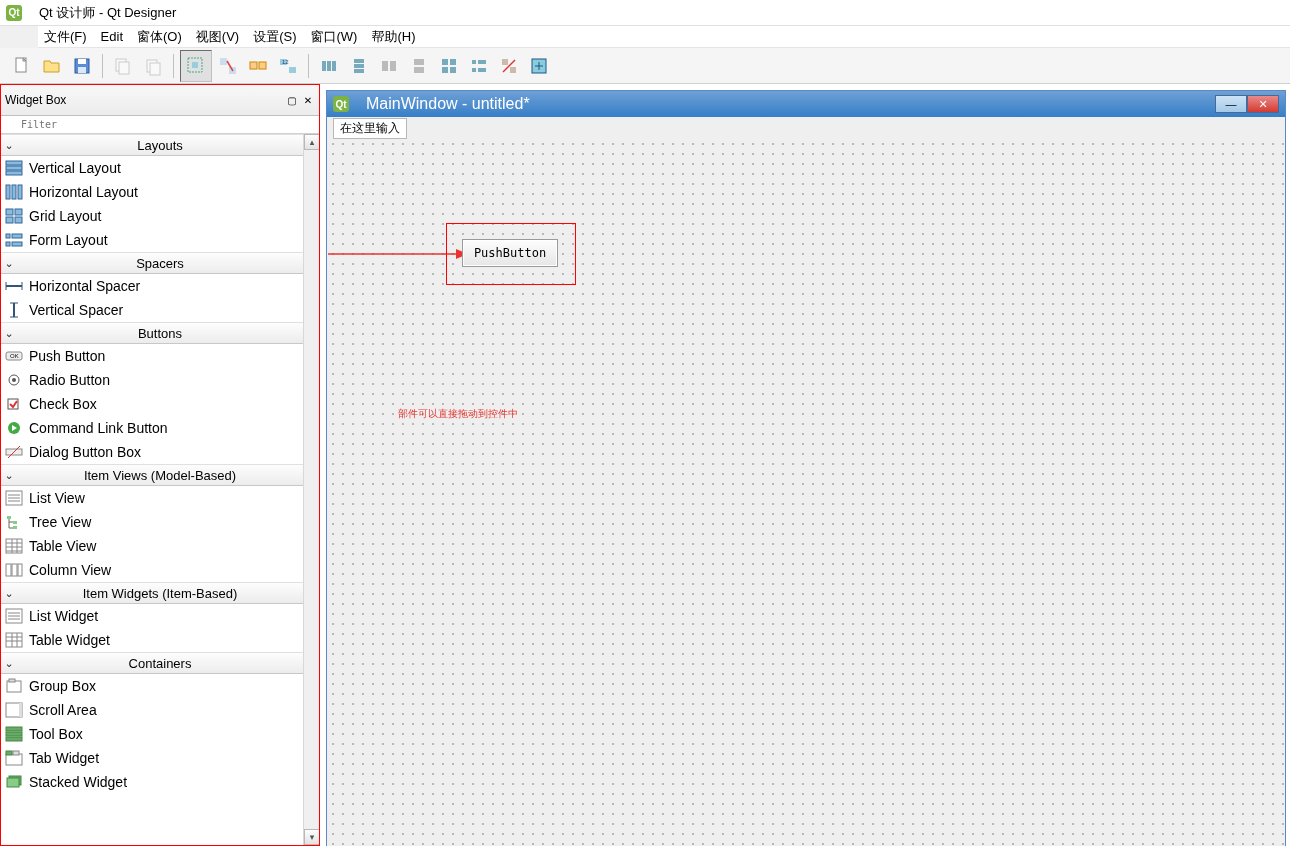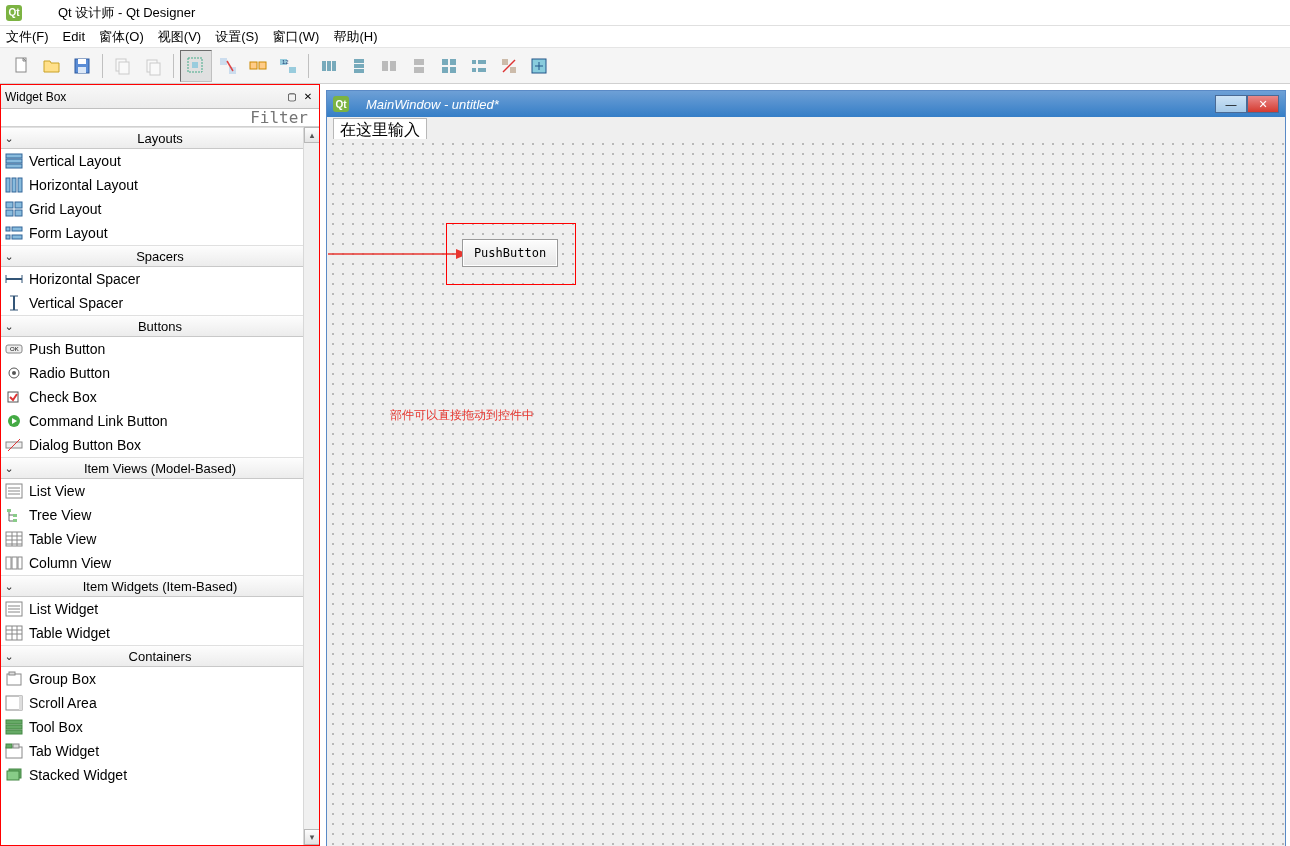--- a/index.html
+++ b/index.html
@@ -1,73 +1,73 @@
 <!DOCTYPE html>
 <html><head>
 <meta charset="utf-8">
 <style>
 * { box-sizing: border-box; margin: 0; padding: 0; font-family: "Microsoft YaHei", "Segoe UI", sans-serif; }
 body { width: 1290px; height: 846px; background: #f0f0f0; overflow: hidden; font-size: 13px; color: #000; }
 
 
 .title-bar { height: 26px; background: #fff; display: flex; align-items: center; padding: 0 6px; border-bottom: 1px solid #e0e0e0; }
 .qt-logo { width: 16px; height: 16px; background: #7CB342; border-radius: 3px; display: inline-flex; align-items: center; justify-content: center; font-size: 10px; color: #fff; font-weight: bold; margin-right: 17px; }
-.title-text { font-size: 13px; margin-left: 19px; }
-
-
-.menu-bar { height: 22px; background: #fff; display: flex; align-items: center; padding: 0 6px; gap: 14px; border-bottom: 1px solid #e5e5e5; }
+.title-text { font-size: 13px; }
+
+
+.menu-bar { height: 22px; background: #fff; display: flex; align-items: center; padding: 0 6px; gap: 14px; border-bottom: 1px solid #e5e5e5; margin-left: 38px; }
 .menu-item { cursor: default; }
 
 
 .toolbar { height: 36px; background: #f5f5f5; display: flex; align-items: center; padding: 0 8px; gap: 2px; border-bottom: 1px solid #d0d0d0; }
 .tb-btn { width: 28px; height: 28px; display: inline-flex; align-items: center; justify-content: center; border: 1px solid transparent; border-radius: 2px; }
 .tb-sep { width: 1px; height: 24px; background: #c0c0c0; margin: 0 4px; }
 .tb-group-active { background: #e0e0e0; border: 1px inset #c0c0c0; padding: 1px; display: flex; gap: 2px; }
 .tb-icon { width: 20px; height: 20px; }
 
 
 .main-area { display: flex; height: calc(100% - 84px); }
 
 
 .widget-box { width: 320px; background: #fff; border-right: 1px solid #c0c0c0; display: flex; flex-direction: column; border: 1px solid red; position: relative; }
-.wb-header { height: 24px; background: linear-gradient(#f8f8f8,#ececec); border-bottom: 1px solid #c0c0c0; display: flex; align-items: center; padding: 0 4px; font-family: "SimSun", monospace; font-size: 12px; }
+.wb-header { height: 31px; background: linear-gradient(#f8f8f8,#ececec); border-bottom: 1px solid #c0c0c0; display: flex; align-items: center; padding: 0 4px; font-family: "SimSun", monospace; font-size: 12px; }
 .wb-header-controls { margin-left: auto; display: flex; gap: 2px; }
 .wb-hctl { width: 14px; height: 14px; font-size: 10px; display: inline-flex; align-items: center; justify-content: center; cursor: default; }
-.wb-filter { height: 18px; border: none; border-bottom: 1px solid #d0d0d0; padding: 0 11px; font-family: "SimSun", monospace; font-size: 16px; outline: none; width: 100%; text-align: right; }
+.wb-filter { height: 18px; border: none; border-bottom: 1px solid #d0d0d0; padding: 0 20px; font-family: "SimSun", monospace; font-size: 10px; outline: none; width: 100%; }
 .wb-tree { flex: 1; overflow-y: auto; position: relative; }
 .wb-scrollbar { position: absolute; right: 0; top: 0; width: 16px; height: 100%; background: #f0f0f0; border-left: 1px solid #d8d8d8; }
 .wb-sb-btn { width: 16px; height: 16px; background: linear-gradient(#fdfdfd,#e3e3e3); border: 1px solid #b8b8b8; display: flex; align-items: center; justify-content: center; font-size: 9px; color: #555; }
 .wb-sb-btn.bottom { position: absolute; bottom: 0; }
 
 .wb-cat { height: 22px; background: linear-gradient(#fdfdfd,#ececec); border-top: 1px solid #e0e0e0; border-bottom: 1px solid #c8c8c8; display: flex; align-items: center; font-size: 13px; padding-right: 16px; }
 .wb-cat .chev { width: 16px; text-align: center; font-size: 11px; color: #333; }
 .wb-cat .cat-label { flex: 1; text-align: center; }
 .wb-item { height: 24px; display: flex; align-items: center; padding: 0 4px 0 4px; gap: 6px; font-size: 14px; }
 .wi-icon { width: 18px; height: 16px; display: inline-flex; align-items: center; justify-content: center; flex-shrink: 0; }
 
 
 .design-area { flex: 1; background: #fff; position: relative; }
 .design-window { position: absolute; left: 6px; top: 6px; right: 4px; height: 820px; border: 1px solid #5a8ac6; background: #efefef; }
 .dw-title { height: 26px; background: linear-gradient(#6ea0d6, #357ec7); display: flex; align-items: center; padding: 0 6px; }
 .dw-title .qt-logo { background: #7CB342; }
-.dw-title-text { color: #fff; font-size: 13px; font-style: italic; }
+.dw-title-text { color: #fff; font-size: 16px; }
 .dw-ctrls { margin-left: auto; display: flex; gap: 0; }
 .dw-ctrl { width: 32px; height: 18px; border: 1px solid #4a6a95; display: flex; align-items: center; justify-content: center; font-size: 11px; }
 .dw-min { background: linear-gradient(#cde3f6,#a5c9e8); }
 .dw-close { background: linear-gradient(#e98a8a,#d53a2f); color: #fff; }
-.dw-inputhint { position: absolute; left: 6px; top: 27px; background: #fff; border: 1px solid #b8b8b8; padding: 1px 6px; font-size: 16px; }
+.dw-inputhint { position: absolute; left: 6px; top: 27px; background: #fff; border: 1px solid #b8b8b8; padding: 1px 6px; font-size: 12px; }
 .dw-canvas { position: absolute; left: 1px; top: 48px; right: 1px; bottom: 1px; background: #efefef; background-image: radial-gradient(#b8b8b8 1px, transparent 1px); background-size: 10px 10px; }
 
 
 .sel-rect { position: absolute; left: 118px; top: 84px; width: 130px; height: 62px; border: 1px solid red; }
 .pushbtn { position: absolute; left: 134px; top: 100px; width: 96px; height: 28px; background: linear-gradient(#fdfdfd,#e6e6e6); border: 1px solid #9a9a9a; font-family: "SimSun", monospace; font-size: 12px; display: flex; align-items: center; justify-content: center; box-shadow: inset 0 0 0 1px #fff; }
 
 
 .arrow-svg { position: absolute; left: 0; top: 108px; width: 140px; height: 14px; pointer-events: none; }
-.annotation { position: absolute; left: 62px; top: 268px; color: #e8362f; font-size: 12px; }
+.annotation { position: absolute; left: 70px; top: 268px; color: #e8362f; font-size: 10px; }
 
 
 svg { display: block; }
 .watermark { position: absolute; right: 8px; bottom: 2px; color: rgba(150,150,150,0.3); font-size: 11px; }
 </style>
 </head>
 <body>
 
 <div class="title-bar">
   <span class="qt-logo">Qt</span>

